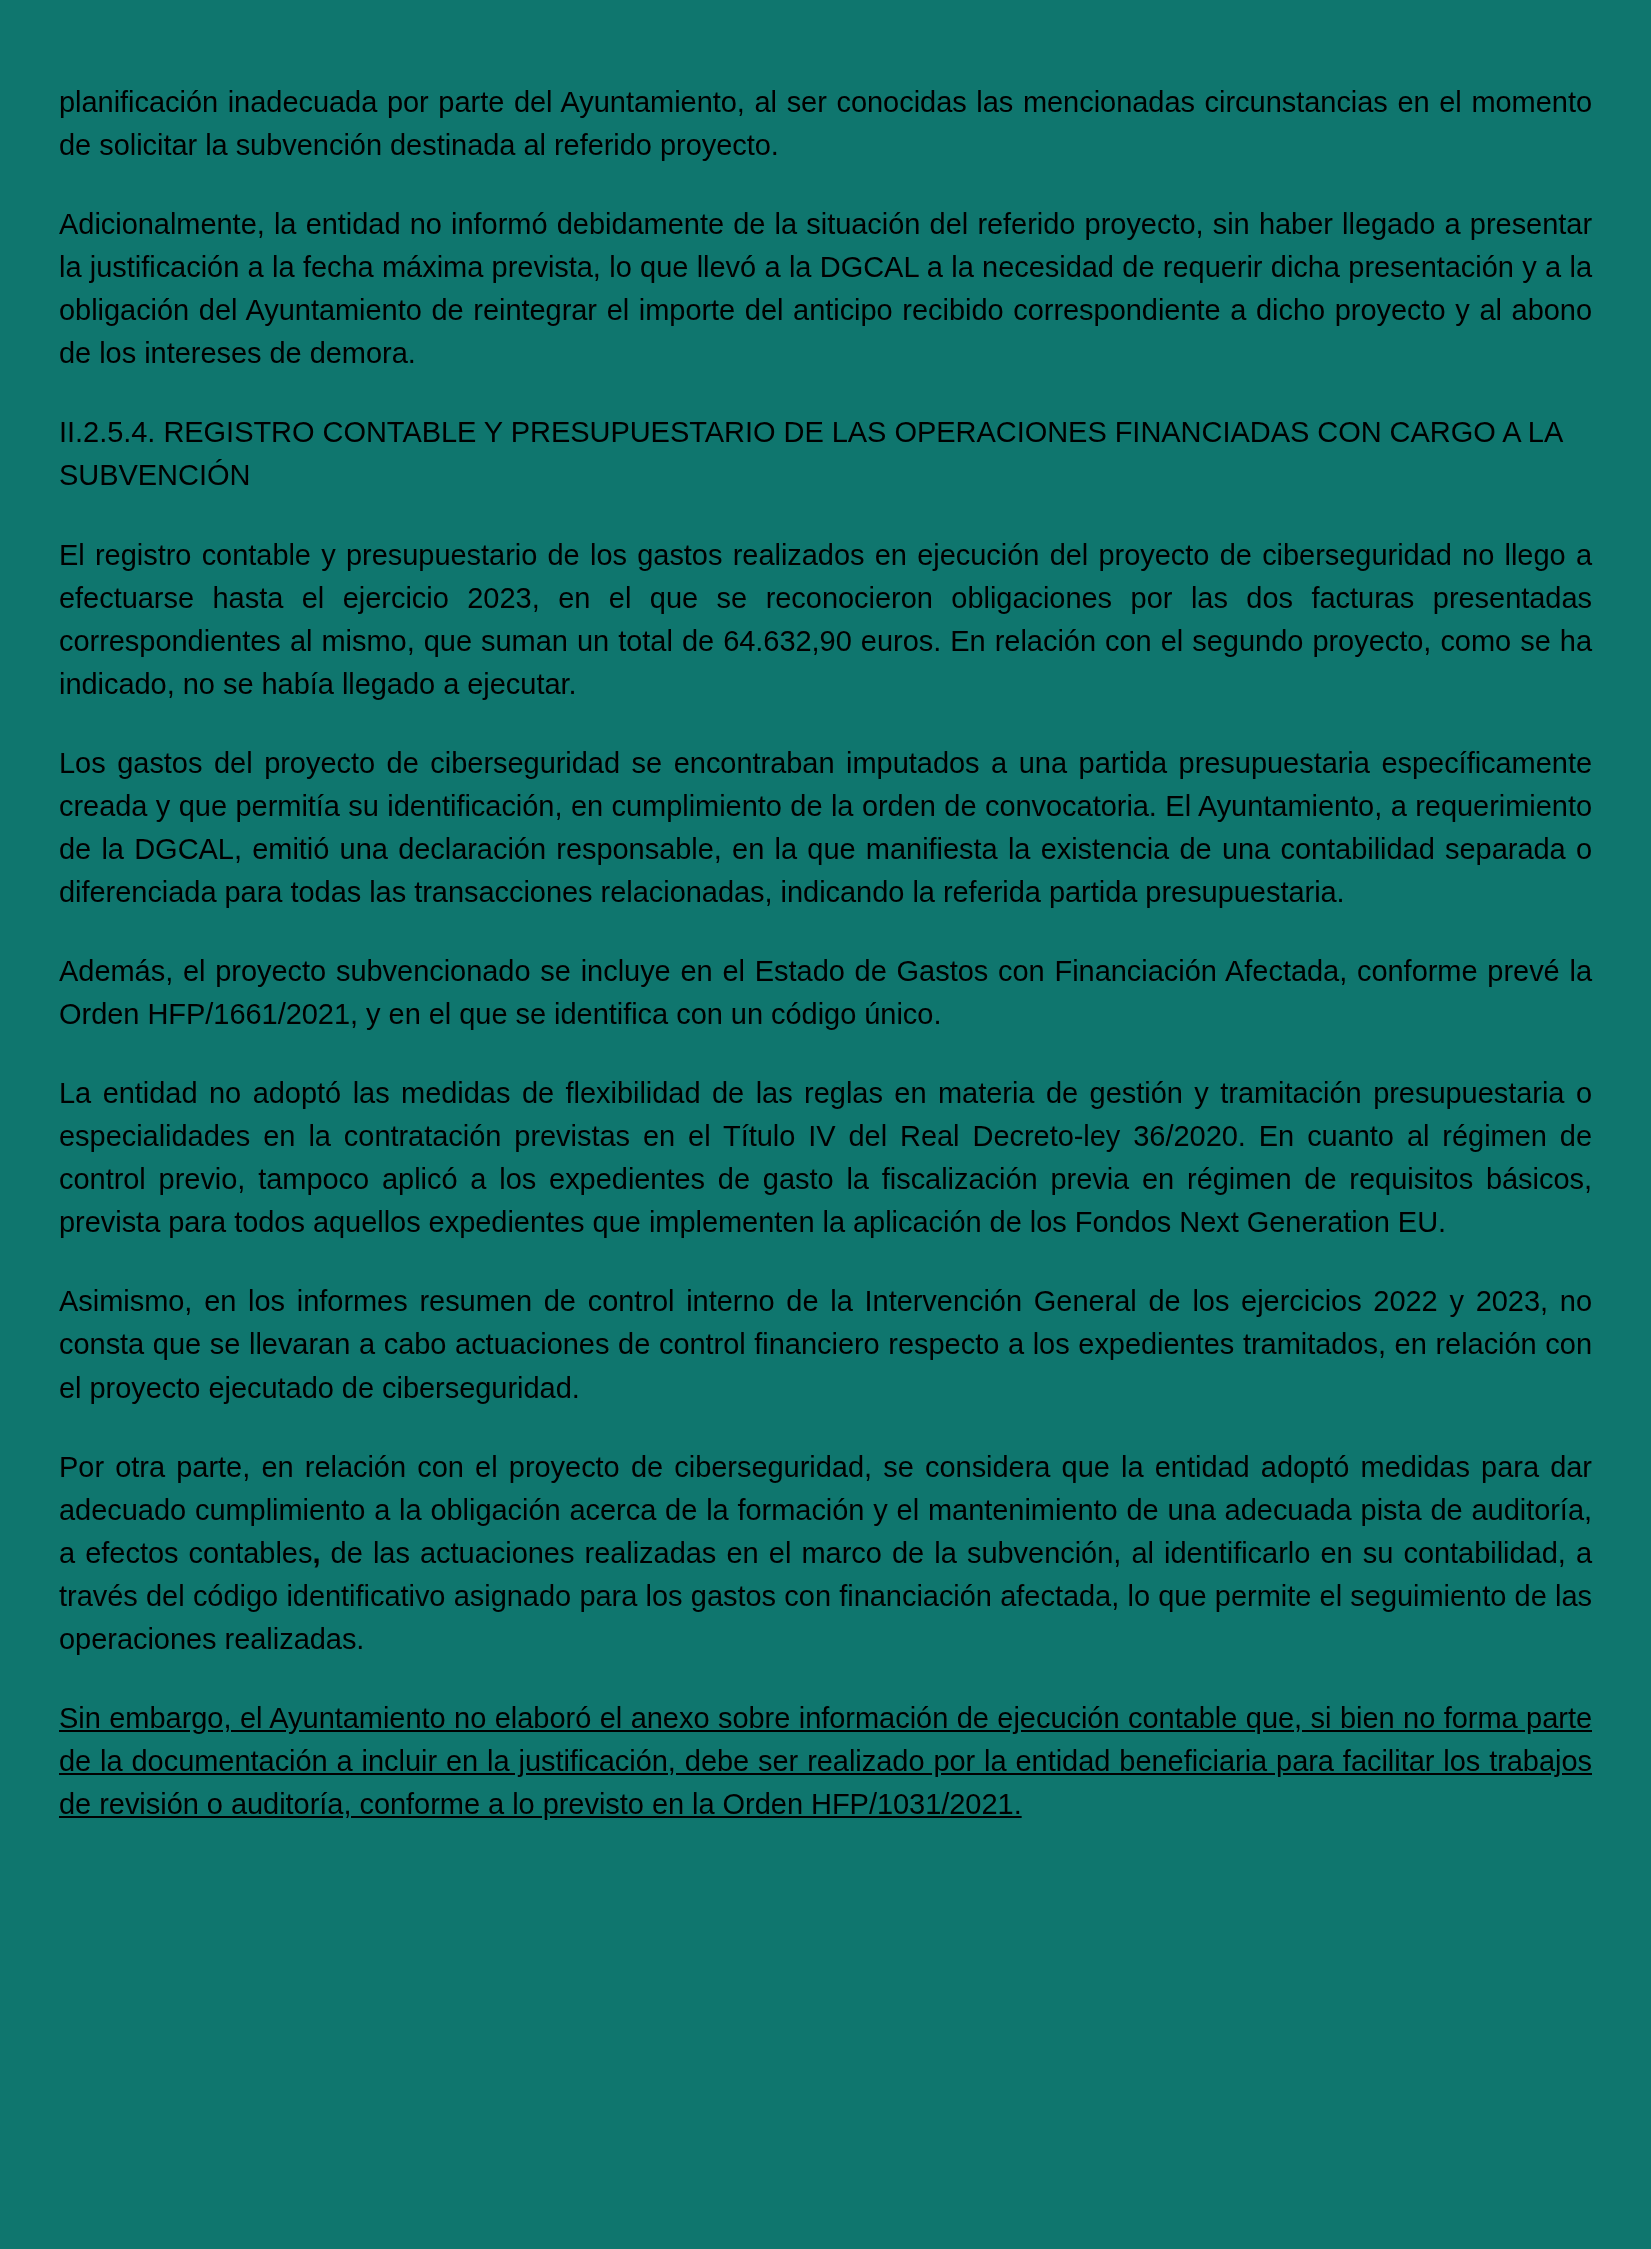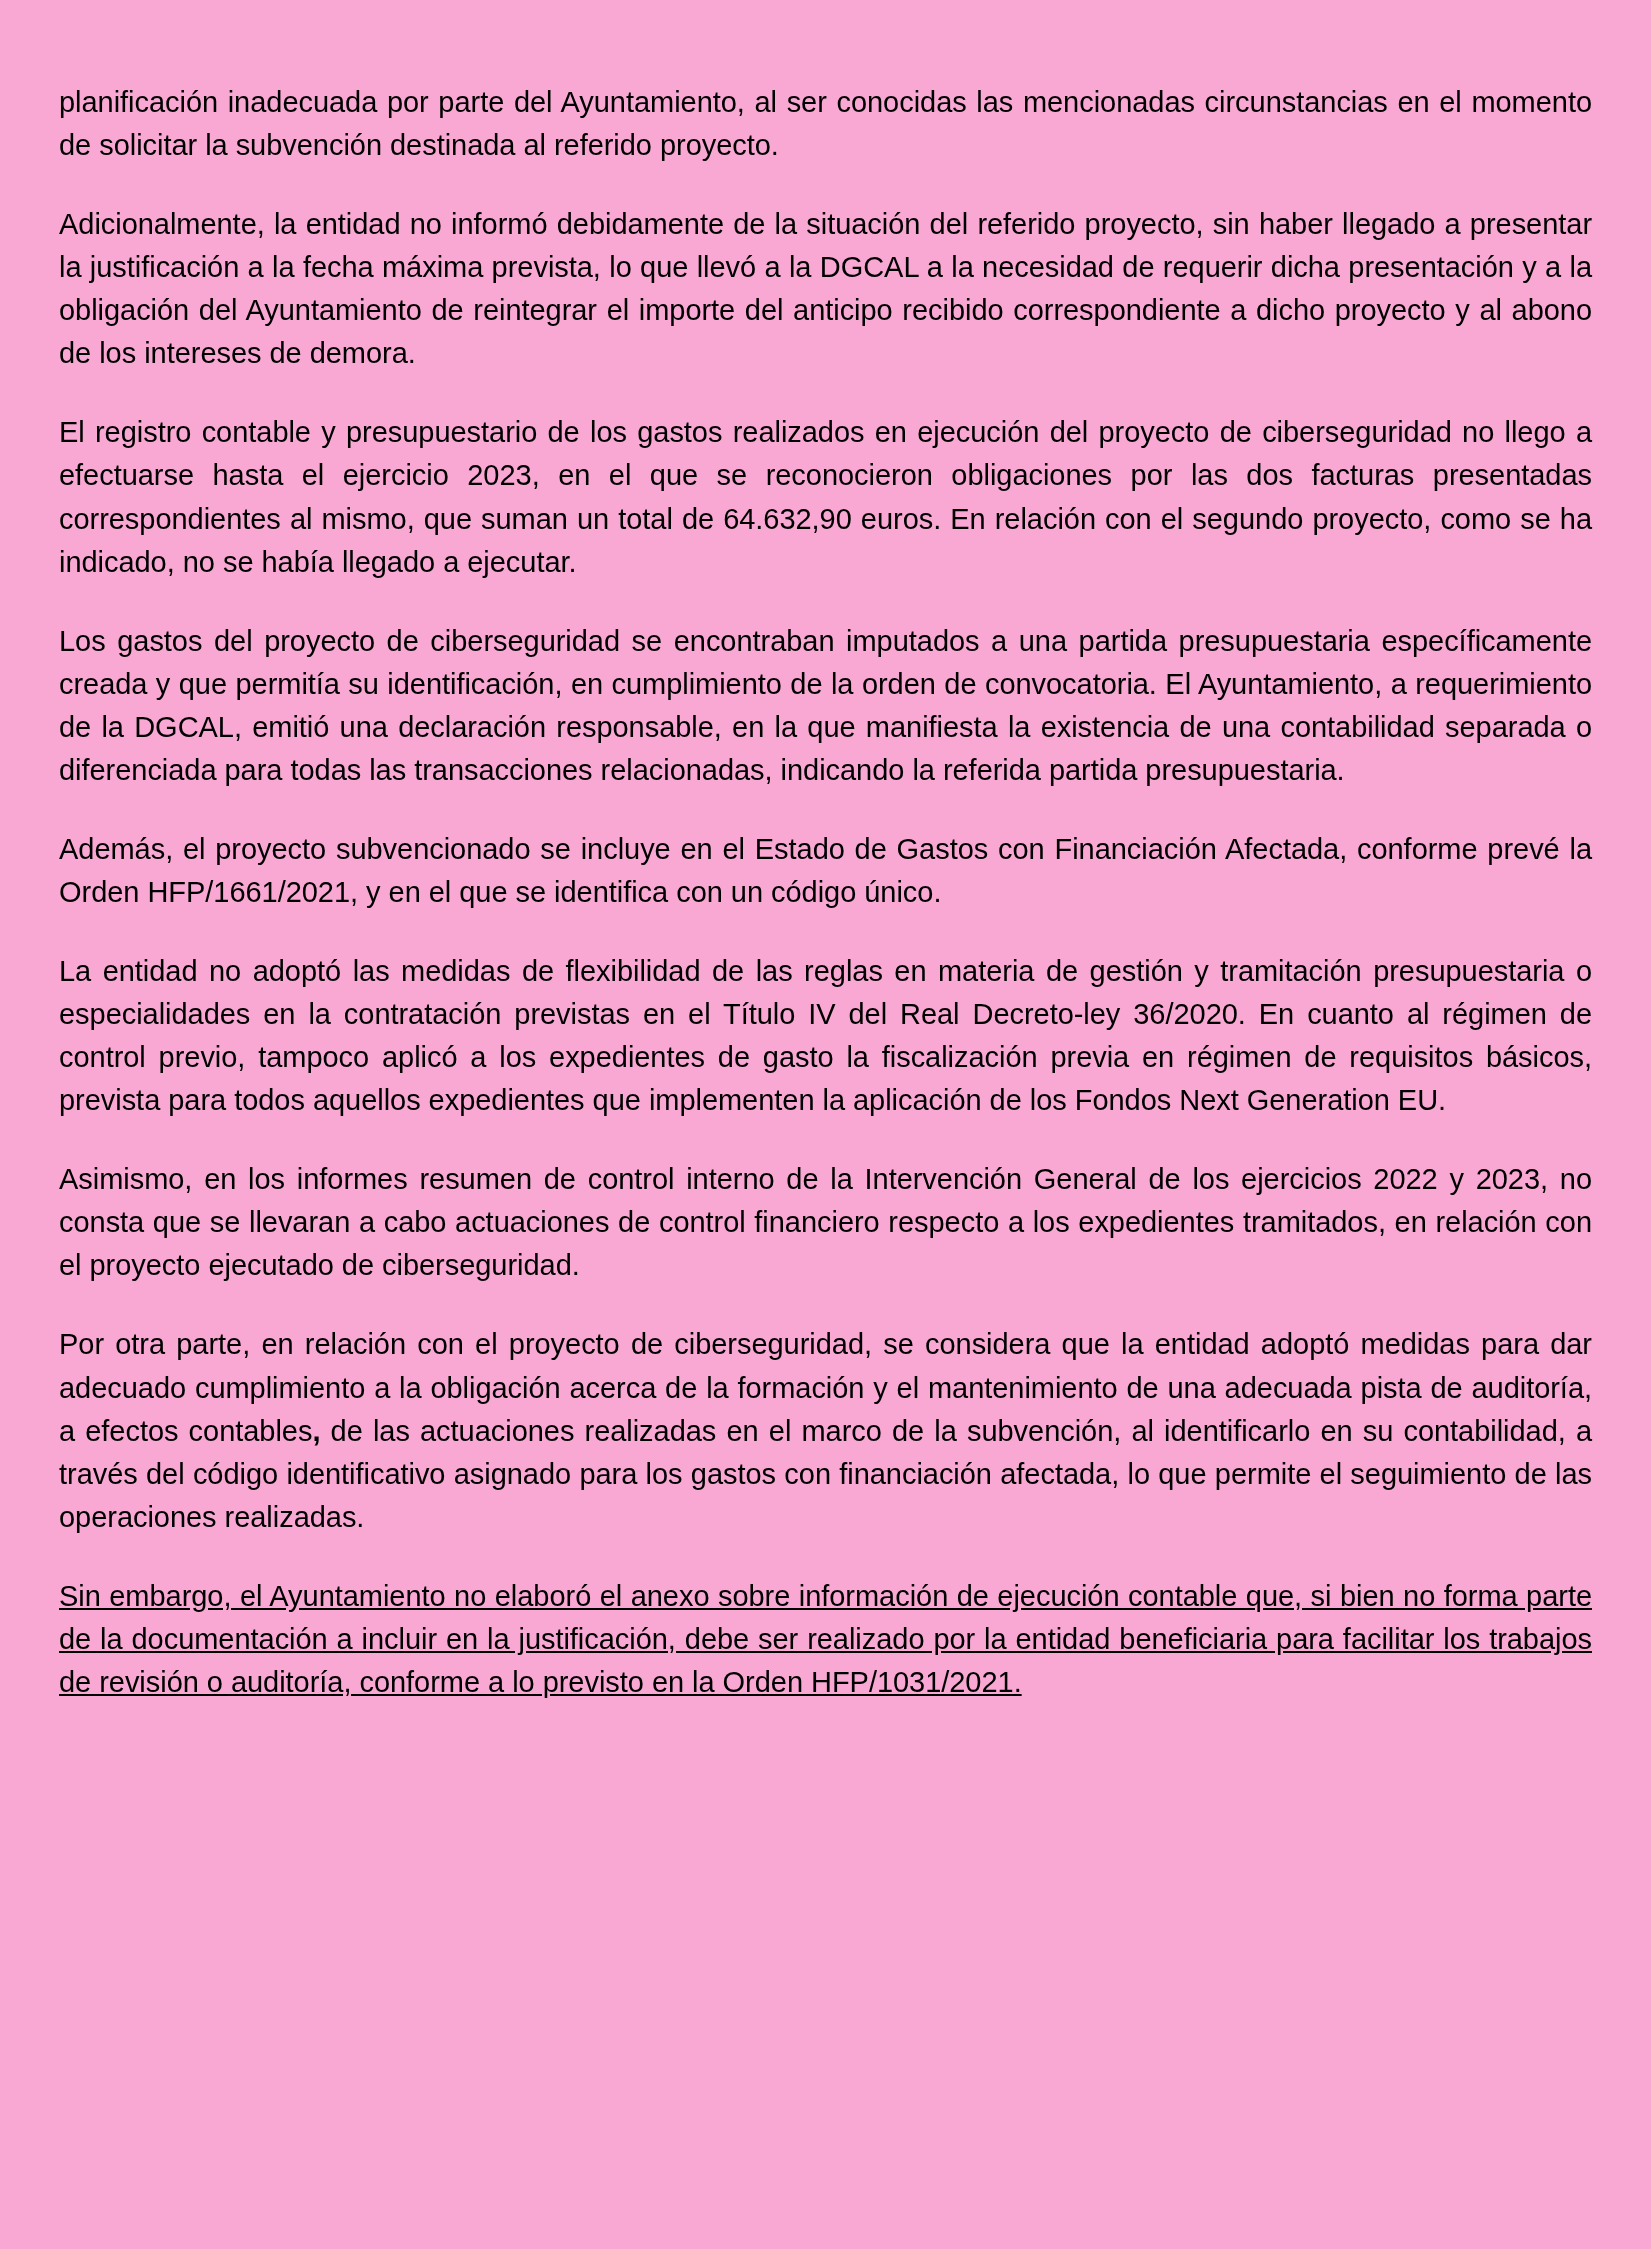--- a/index.html
+++ b/index.html
@@ -11,21 +11,21 @@
     width: 1652px;
     height: 2250px;
     font-family: "Liberation Sans", sans-serif;
     color: #000000;
     -webkit-font-smoothing: antialiased;
   }
   .page {
     position: relative;
     width: 1652px;
     height: 2250px;
-    background: #f9a8d4;
+    background: #0f766e;
     box-sizing: border-box;
     padding: 81px 59px 0 59px;
   }
   .doc-body {
     width: 1533px;
   }
   p.para {
     margin: 0 0 36px 0;
     font-size: 29px;
     line-height: 1.485;
@@ -54,20 +54,21 @@
 </head>
 <body>
 
 <div class="page">
   <div class="doc-body">
 
     <p class="para">planificación inadecuada por parte del Ayuntamiento, al ser conocidas las mencionadas circunstancias en el momento de solicitar la subvención destinada al referido proyecto.</p>
 
     <p class="para">Adicionalmente, la entidad no informó debidamente de la situación del referido proyecto, sin haber llegado a presentar la justificación a la fecha máxima prevista, lo que llevó a la DGCAL a la necesidad de requerir dicha presentación y a la obligación del Ayuntamiento de reintegrar el importe del anticipo recibido correspondiente a dicho proyecto y al abono de los intereses de demora.</p>
 
+    <h2 class="section-heading">II.2.5.4. REGISTRO CONTABLE Y PRESUPUESTARIO DE LAS OPERACIONES FINANCIADAS CON CARGO A LA SUBVENCIÓN</h2>
 
     <p class="para">El registro contable y presupuestario de los gastos realizados en ejecución del proyecto de ciberseguridad no llego a efectuarse hasta el ejercicio 2023, en el que se reconocieron obligaciones por las dos facturas presentadas correspondientes al mismo, que suman un total de 64.632,90 euros. En relación con el segundo proyecto, como se ha indicado, no se había llegado a ejecutar.</p>
 
     <p class="para">Los gastos del proyecto de ciberseguridad se encontraban imputados a una partida presupuestaria específicamente creada y que permitía su identificación, en cumplimiento de la orden de convocatoria. El Ayuntamiento, a requerimiento de la DGCAL, emitió una declaración responsable, en la que manifiesta la existencia de una contabilidad separada o diferenciada para todas las transacciones relacionadas, indicando la referida partida presupuestaria.</p>
 
     <p class="para">Además, el proyecto subvencionado se incluye en el Estado de Gastos con Financiación Afectada, conforme prevé la Orden HFP/1661/2021, y en el que se identifica con un código único.</p>
 
     <p class="para">La entidad no adoptó las medidas de flexibilidad de las reglas en materia de gestión y tramitación presupuestaria o especialidades en la contratación previstas en el Título IV del Real Decreto-ley 36/2020. En cuanto al régimen de control previo, tampoco aplicó a los expedientes de gasto la fiscalización previa en régimen de requisitos básicos, prevista para todos aquellos expedientes que implementen la aplicación de los Fondos Next Generation EU.</p>
 
     <p class="para">Asimismo, en los informes resumen de control interno de la Intervención General de los ejercicios 2022 y 2023, no consta que se llevaran a cabo actuaciones de control financiero respecto a los expedientes tramitados, en relación con el proyecto ejecutado de ciberseguridad.</p>

